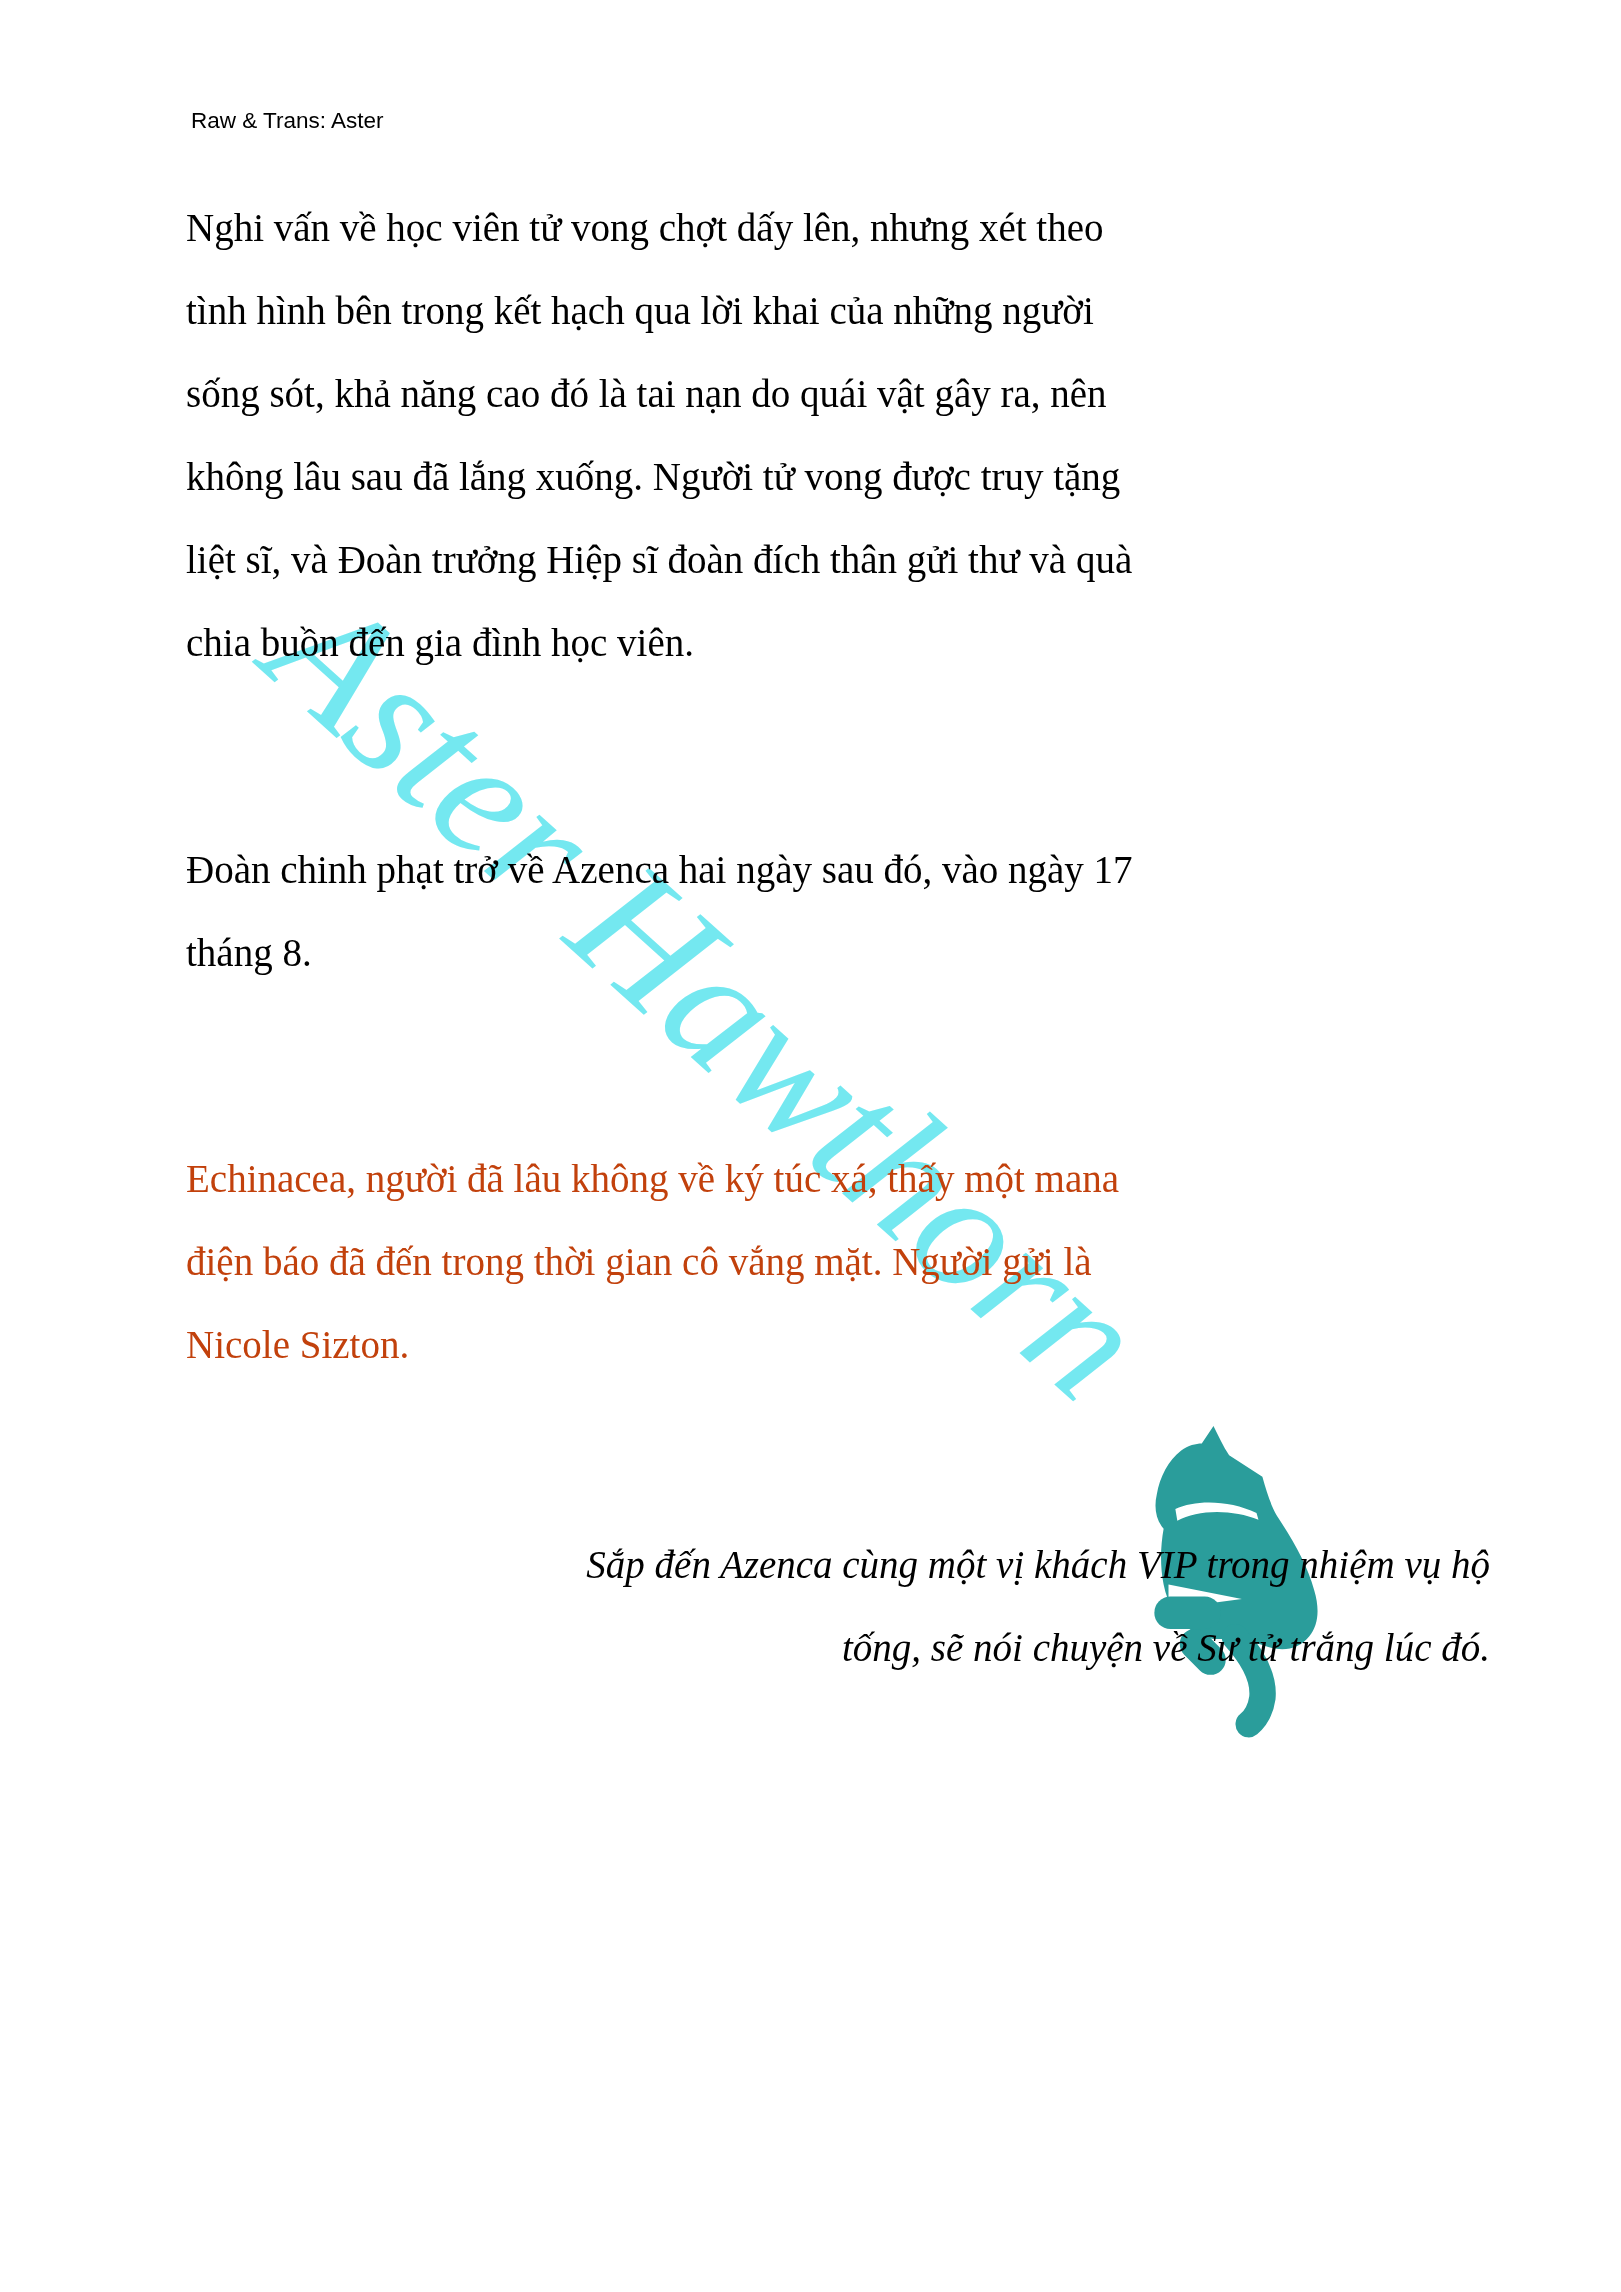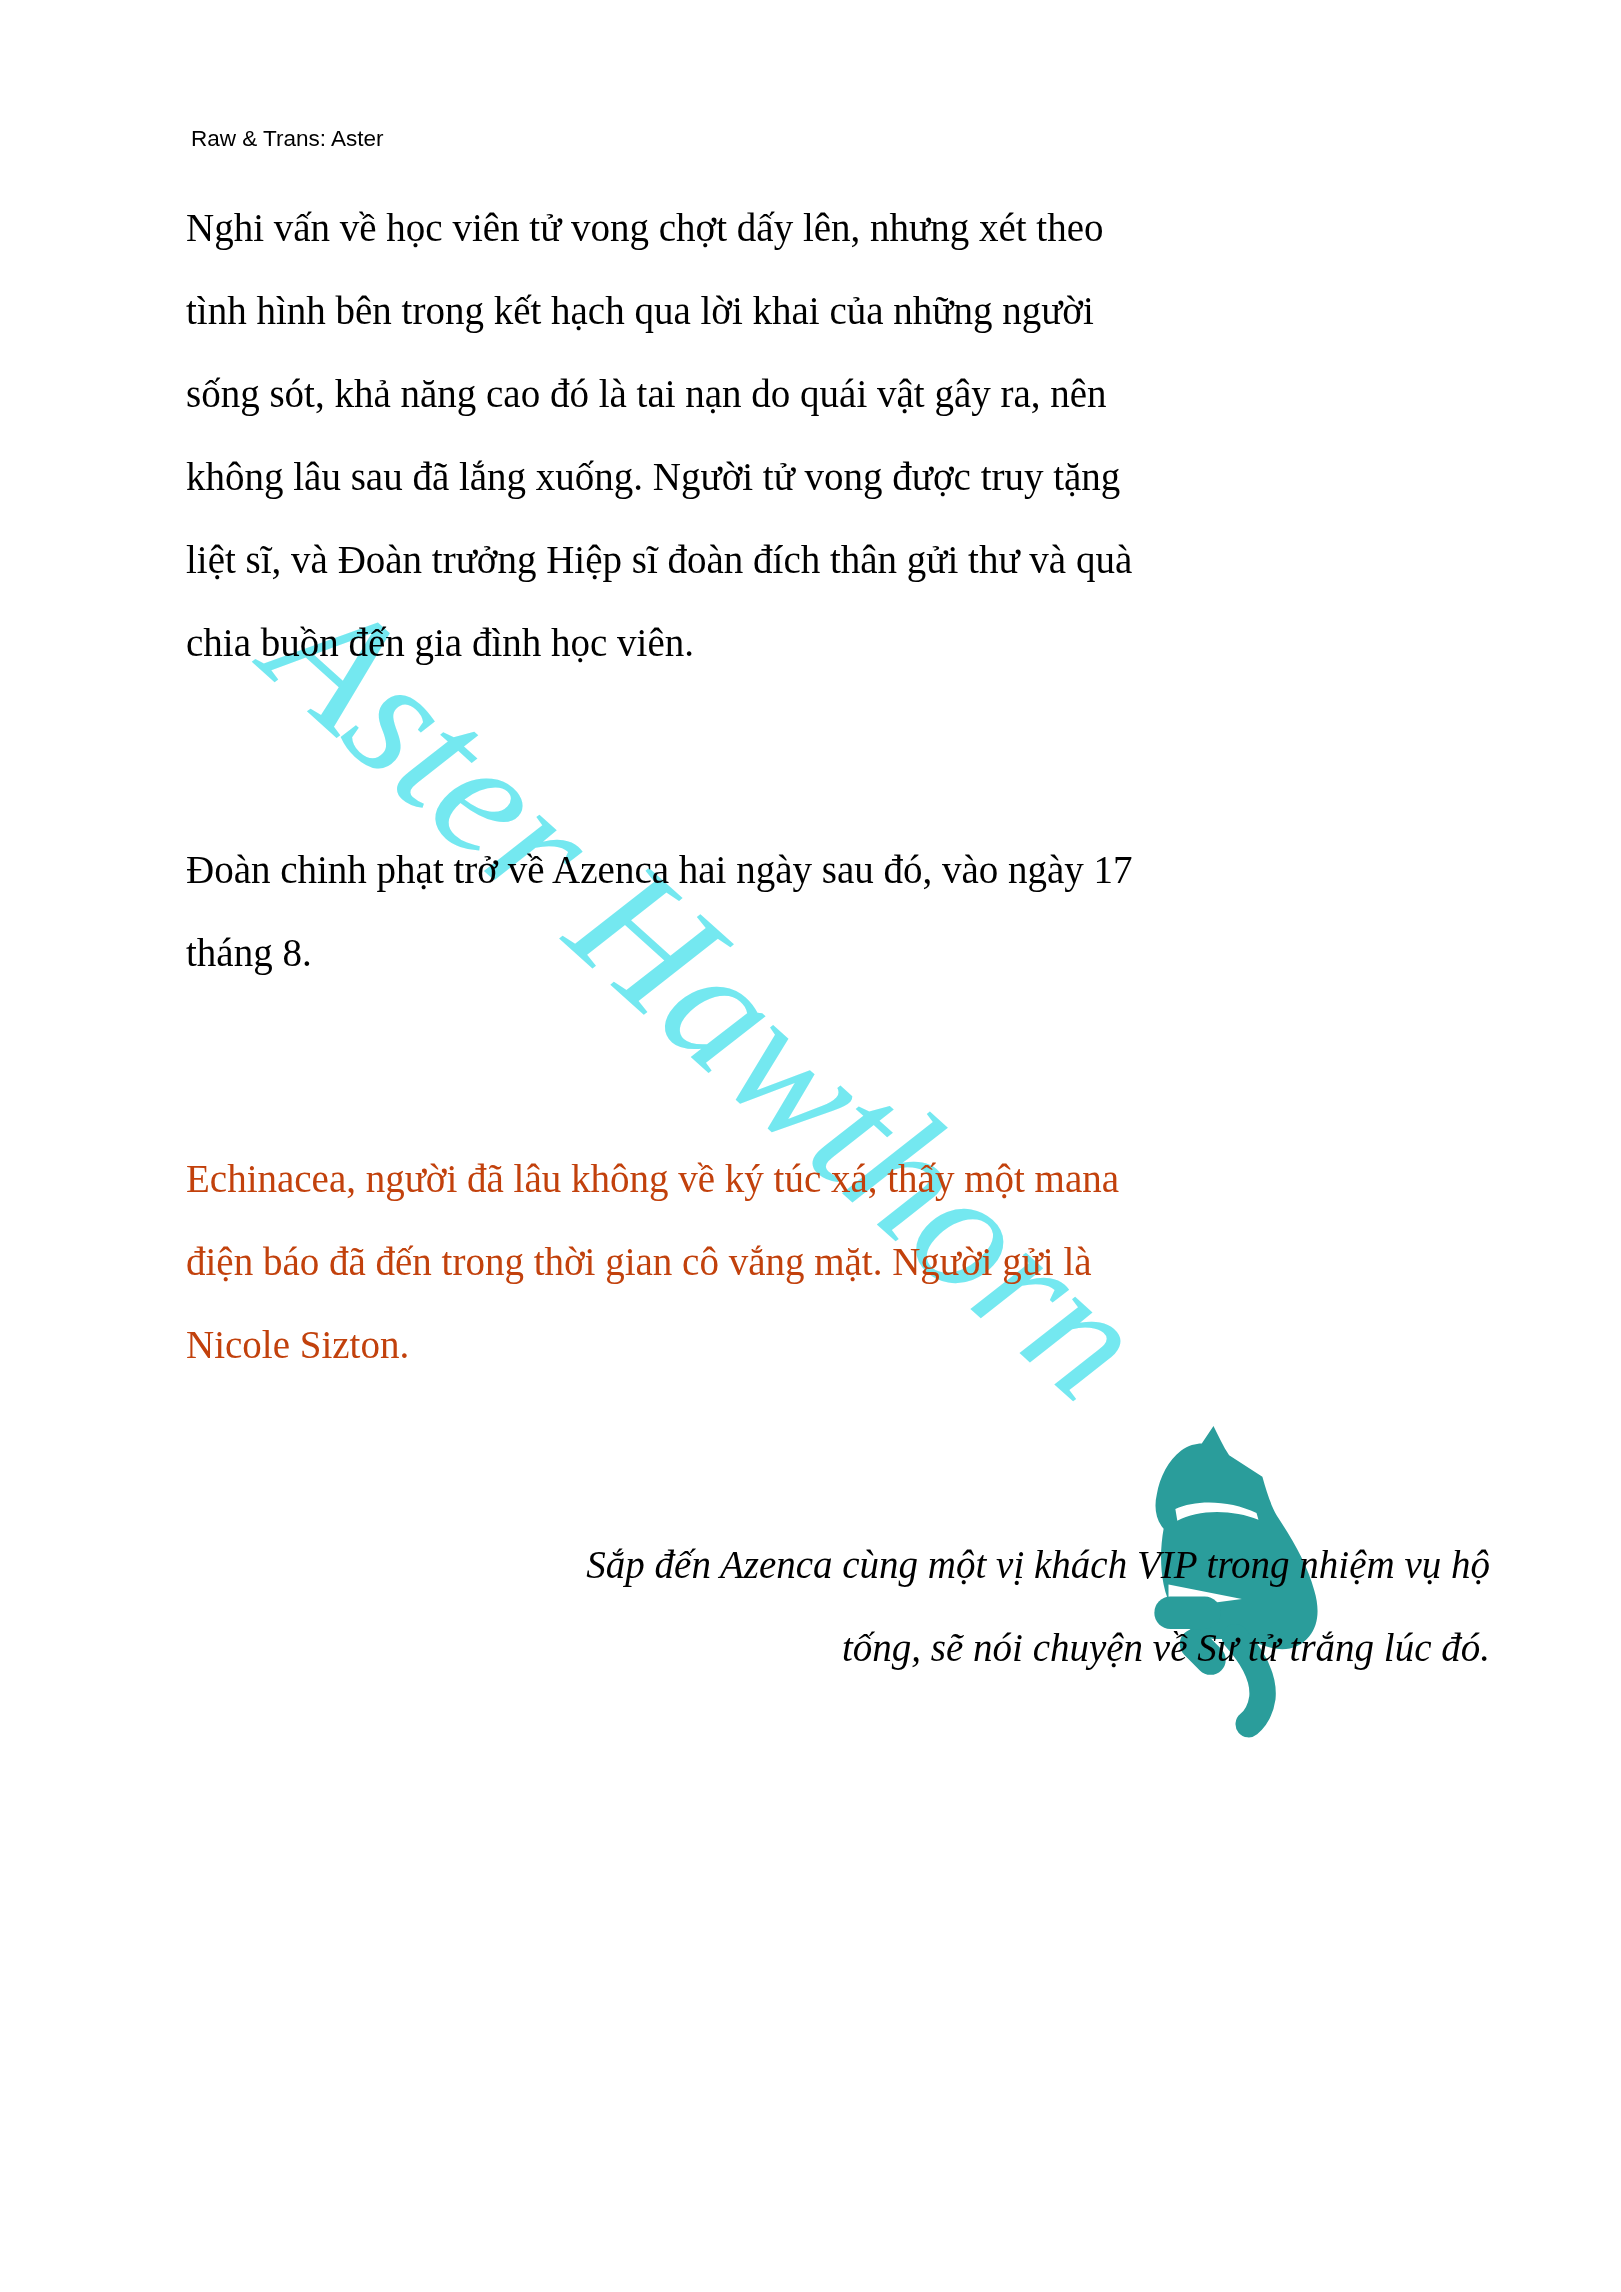--- a/index.html
+++ b/index.html
@@ -35,21 +35,20 @@
     z-index: 1;
   }
   .cat-wrap svg { display: block; width: 100%; height: 100%; }
   .header-credit {
     position: absolute;
     left: 191px; top: 108px;
     font-family: "Liberation Sans", sans-serif;
     font-size: 22.5px;
     color: #000;
     z-index: 2;
-    margin-top: 18px;
   }
   .para {
     position: absolute;
     left: 186px;
     width: 1304px;
     font-size: 39px;
     line-height: 83px;
     color: #000;
     white-space: pre-line;
     z-index: 2;

